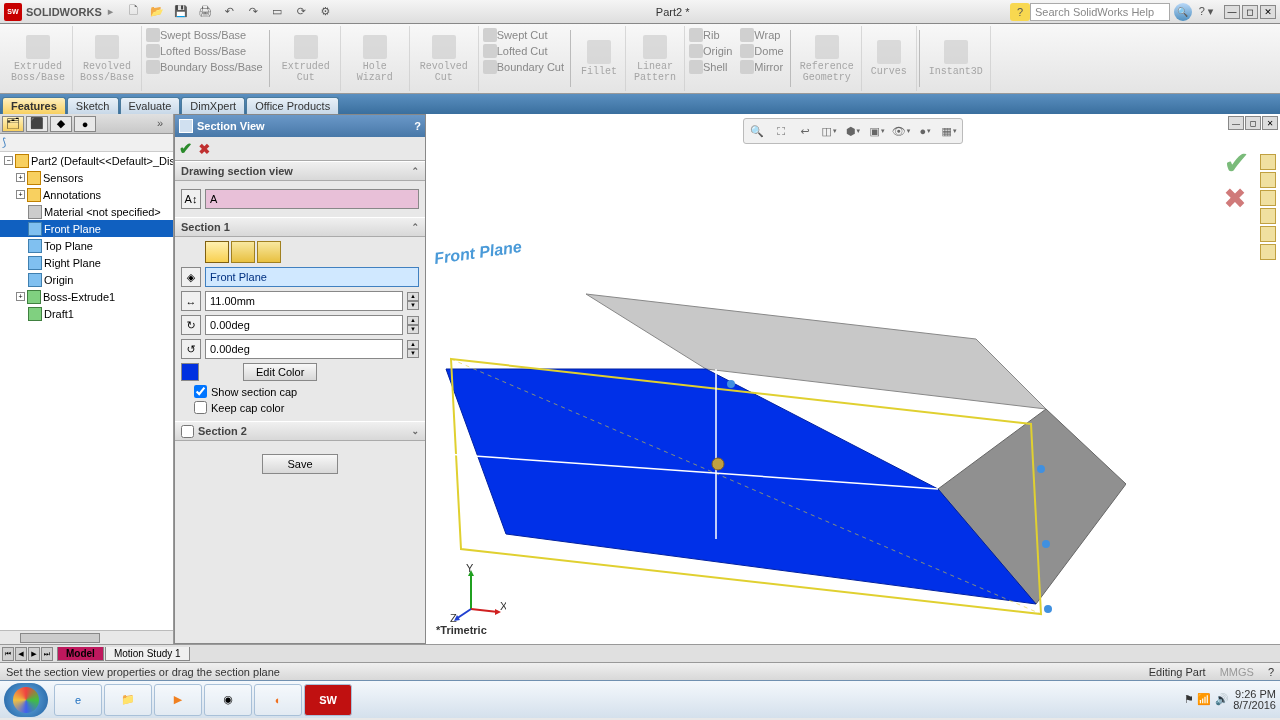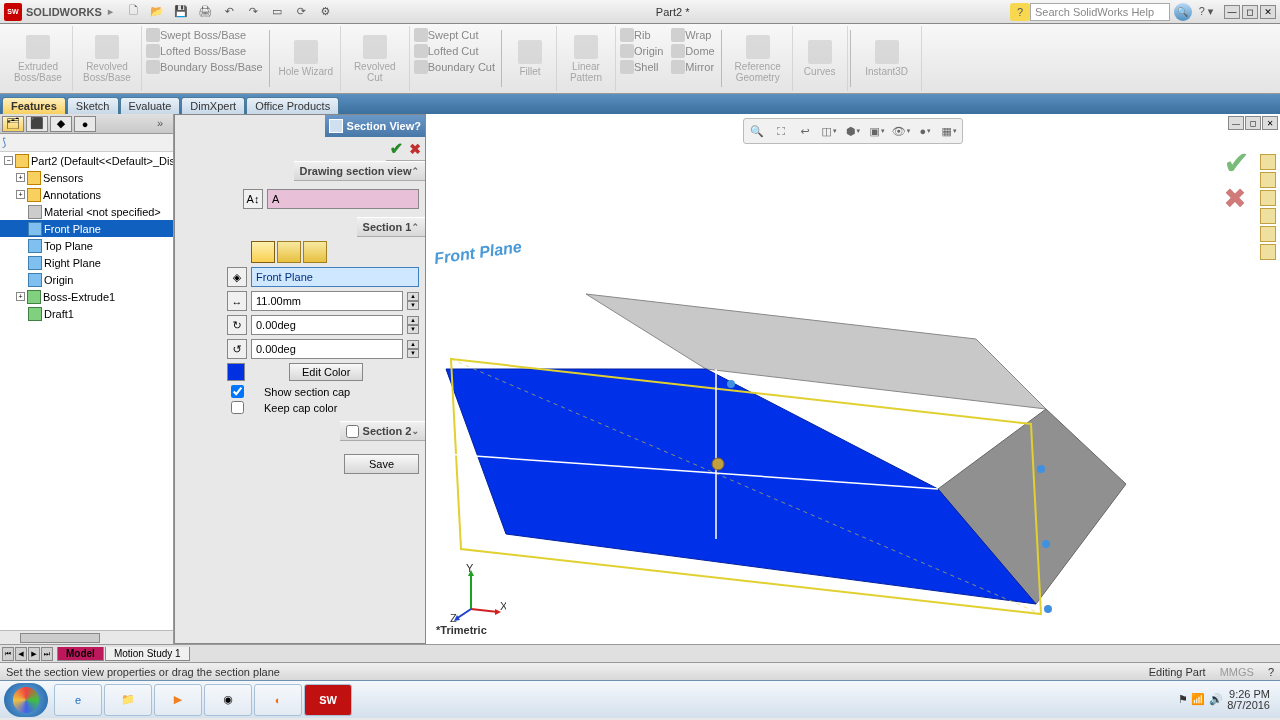--- a/index.html
+++ b/index.html
@@ -17,21 +17,21 @@
 .search-btn { width: 18px; height: 18px; background: linear-gradient(#b8d8f8, #5090c0); border-radius: 9px; margin: 0 4px; display: flex; align-items: center; justify-content: center; color: white; font-size: 9px; }
 .win-btns { display: flex; gap: 2px; margin-left: 8px; margin-right: 4px; }
 .win-btn { width: 16px; height: 14px; background: #ddd; border: 1px solid #888; display: flex; align-items: center; justify-content: center; font-size: 9px; }
 
 
 .ribbon { height: 70px; background: linear-gradient(#f8f8f8, #e4e4e4); border-bottom: 1px solid #999; display: flex; align-items: stretch; padding: 2px 4px; }
 .ribbon-group { display: flex; flex-direction: column; align-items: center; justify-content: center; padding: 2px 6px; border-right: 1px solid #ccc; color: #888; }
 .ribbon-group.disabled { opacity: 0.7; }
 .ribbon-big { display: flex; flex-direction: column; align-items: center; width: 56px; }
 .ribbon-icon { width: 24px; height: 24px; background: #d0d0d0; border-radius: 2px; margin-bottom: 2px; }
-.ribbon-lbl { font-size: 10px; text-align: center; line-height: 11px; }
+.ribbon-lbl { font-size: 10px; text-align: center; line-height: 11px; font-family: Liberation Mono, monospace; }
 .ribbon-stack { display: flex; flex-direction: column; gap: 2px; padding: 2px 4px; }
 .ribbon-row { display: flex; align-items: center; font-size: 10px; color: #888; }
 .ribbon-sicon { width: 14px; height: 14px; background: #d0d0d0; border-radius: 2px; }
 
 
 .tab-row { height: 20px; background: linear-gradient(#5a8fc0, #3a6f9e); display: flex; align-items: flex-end; padding-left: 2px; }
 .tab { padding: 2px 8px; background: linear-gradient(#e8f0f8, #c8d8e8); border: 1px solid #4a7a9c; border-bottom: none; margin-right: 1px; border-radius: 3px 3px 0 0; color: #333; cursor: pointer; }
 .tab.active { background: linear-gradient(#fff0c0, #f8d060); font-weight: bold; }
 
 
@@ -51,21 +51,21 @@
 .tree-icon.blue { background: #80c0f0; border-color: #4080b0; }
 .tree-icon.gray { background: #ccc; border-color: #888; }
 .tree-icon.green { background: #80d080; border-color: #408040; }
 .tree-expand { width: 9px; height: 9px; border: 1px solid #888; background: white; display: flex; align-items: center; justify-content: center; font-size: 7px; flex-shrink: 0; }
 .tree-item.sel { background: #1060c0; color: white; }
 .tree-item.sel span { background: #1060c0; }
 .indent1 { padding-left: 16px; }
 .indent2 { padding-left: 28px; }
 
 
-.pm { width: 252px; background: #e8e8e8; border: 1px solid #888; display: flex; flex-direction: column; align-items: flex-end; }
+.pm { width: 252px; background: #e8e8e8; border: 1px solid #888; display: flex; flex-direction: column; }
 .pm-title { height: 22px; background: linear-gradient(#6a98c8, #4878a8); color: white; display: flex; align-items: center; padding: 0 4px; font-weight: bold; }
 .pm-title-icon { width: 14px; height: 14px; background: #d0e0f0; margin-right: 4px; border: 1px solid white; }
 .pm-help { margin-left: auto; color: white; cursor: pointer; }
 .pm-okrow { height: 24px; display: flex; align-items: center; padding: 0 4px; gap: 6px; background: #e8e8e8; border-bottom: 1px solid #aaa; }
 .pm-ok { color: #2a8a2a; font-size: 16px; font-weight: bold; cursor: pointer; }
 .pm-cancel { color: #c03030; font-size: 14px; font-weight: bold; cursor: pointer; }
 
 .pm-section-hdr { height: 20px; background: linear-gradient(#f0f0f0, #d8d8d8); border-top: 1px solid #fff; border-bottom: 1px solid #aaa; display: flex; align-items: center; padding: 0 6px; font-weight: bold; color: #444; }
 .pm-collapse { margin-left: auto; font-size: 9px; color: #666; cursor: pointer; }
 .pm-body { padding: 4px 6px; background: #e8e8e8; }
@@ -75,21 +75,21 @@
 .pm-rowicon { width: 20px; height: 20px; background: #f0f0f0; border: 1px solid #888; display: flex; align-items: center; justify-content: center; flex-shrink: 0; }
 .pm-plane-btns { display: flex; gap: 2px; margin-left: 24px; margin-bottom: 4px; }
 .pm-plane-btn { width: 24px; height: 22px; background: linear-gradient(#f8e8a0, #e8c040); border: 1px solid #a08020; }
 .pm-plane-btn.active { background: linear-gradient(#fff0b0, #f8d050); border-color: #806010; }
 .pm-ref-input { flex: 1; height: 20px; border: 1px solid #4080c0; background: #d0e8ff; padding: 0 4px; color: #003080; }
 .pm-spin { display: flex; flex-direction: column; width: 12px; }
 .pm-spin-btn { height: 9px; background: #ddd; border: 1px solid #888; font-size: 6px; text-align: center; line-height: 7px; cursor: pointer; }
 .pm-num-input { flex: 1; height: 20px; border: 1px solid #888; background: white; padding: 0 4px; }
 .pm-color-sw { width: 18px; height: 18px; background: #0030e0; border: 1px solid #888; }
 .pm-editcolor { padding: 2px 12px; background: linear-gradient(#f8f8f8, #d8d8d8); border: 1px solid #888; cursor: pointer; margin-left: 40px; }
-.pm-chk { display: flex; align-items: center; gap: 20px; margin: 3px 4px; }
+.pm-chk { display: flex; align-items: center; gap: 4px; margin: 3px 13px; }
 .pm-save { padding: 3px 24px; background: linear-gradient(#f8f8f8, #d8d8d8); border: 1px solid #888; cursor: pointer; margin: 9px auto; display: block; }
 .pm-sec2-hdr { display: flex; align-items: center; gap: 4px; }
 
 
 .viewport { flex: 1; background: white; position: relative; overflow: hidden; }
 .vp-toolbar { position: absolute; top: 4px; left: 50%; transform: translateX(-50%); display: flex; gap: 2px; background: rgba(240,240,240,0.9); border: 1px solid #bbb; padding: 2px; border-radius: 3px; }
 .vp-tbtn { width: 22px; height: 20px; display: flex; align-items: center; justify-content: center; color: #666; cursor: pointer; }
 .vp-tbtn.dd::after { content: "▾"; font-size: 7px; margin-left: 1px; }
 
 .vp-winbtns { position: absolute; top: 2px; right: 2px; display: flex; gap: 1px; }
@@ -119,21 +119,21 @@
 
 .status { height: 18px; background: linear-gradient(#f0f0f0, #d8d8d8); border-top: 1px solid #999; display: flex; align-items: center; padding: 0 6px; font-size: 10px; color: #333; }
 .status-right { margin-left: auto; display: flex; align-items: center; gap: 14px; }
 
 
 .taskbar { height: 38px; background: linear-gradient(#f4f8fc, #d4e0ec); border-top: 1px solid #7090b0; display: flex; align-items: center; padding: 0 4px; }
 .start-btn { width: 44px; height: 34px; background: radial-gradient(circle, #6ab0e8, #2060a0); border-radius: 17px; margin-right: 6px; display: flex; align-items: center; justify-content: center; }
 .start-orb { width: 26px; height: 26px; border-radius: 50%; background: conic-gradient(#f04040, #40c040, #4060f0, #f0c040, #f04040); }
 .task-btn { width: 48px; height: 32px; border: 1px solid #a8c0d8; border-radius: 3px; margin-right: 2px; display: flex; align-items: center; justify-content: center; background: rgba(255,255,255,0.3); }
 .tray { margin-left: auto; display: flex; align-items: center; gap: 4px; font-size: 10px; color: #333; }
-.tray-time { text-align: right; line-height: 11px; margin-right: 6px; }
+.tray-time { text-align: right; line-height: 11px; }
 
 .scrollbar-h { height: 14px; background: #e8e8e8; border-top: 1px solid #bbb; position: relative; }
 .scroll-thumb { position: absolute; left: 20px; width: 80px; height: 10px; top: 2px; background: #ccc; border: 1px solid #888; }
 </style>
 </head>
 <body>
 
 <div class="title-bar">
   <div class="sw-logo">SW</div>
   <span class="title-text">SOLIDWORKS</span>
@@ -185,20 +185,26 @@
       </div>
     <div class="ribbon-row">
         <div class="ribbon-sicon"></div>
         <span>Boundary Boss/Base</span>
       </div>
   </div>
   <div style="width:1px;background:#bbb;margin:4px 2px;"></div>
   <div class="ribbon-group disabled">
     <div class="ribbon-big">
         <div class="ribbon-icon"></div>
+        <div class="ribbon-lbl">Extruded Cut</div>
+      </div>
+  </div>
+  <div class="ribbon-group disabled">
+    <div class="ribbon-big">
+        <div class="ribbon-icon"></div>
         <div class="ribbon-lbl">Hole Wizard</div>
       </div>
   </div>
   <div class="ribbon-group disabled">
     <div class="ribbon-big">
         <div class="ribbon-icon"></div>
         <div class="ribbon-lbl">Revolved Cut</div>
       </div>
   </div>
   <div class="ribbon-stack disabled">

